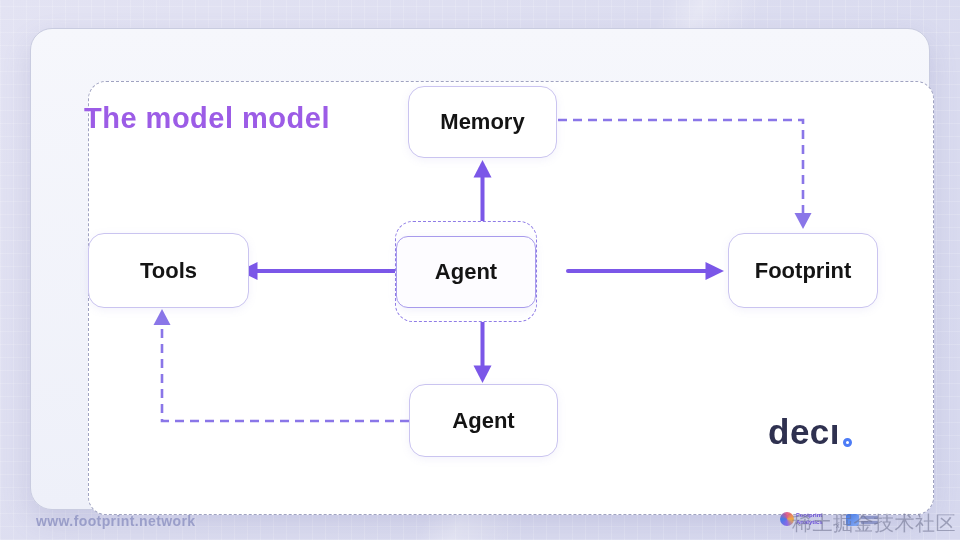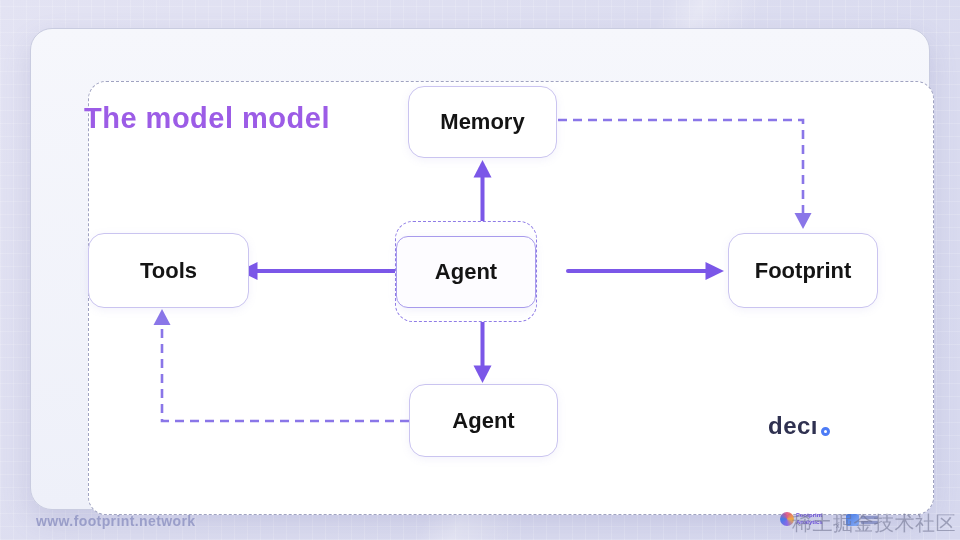--- a/index.html
+++ b/index.html
@@ -67,21 +67,21 @@
     display:flex; align-items:center; justify-content:center;
     font-size:22px; font-weight:bold; color:#141414;
     box-shadow:0 2px 8px rgba(140,130,220,.12);
   }
 
   
   .brand {
     position:absolute; left:768px; top:414px; z-index:3;
     display:flex; align-items:flex-end;
   }
-  .brand-word { font-size:24px; font-weight:bold; letter-spacing:.5px; color:#2f3150; line-height:1; }
+  .brand-word { font-size:35px; font-weight:bold; letter-spacing:.5px; color:#2f3150; line-height:1; }
   .brand-ring {
     width:9px; height:9px; border:3px solid #4d7cf6; border-radius:50%;
     margin-left:3px; margin-bottom:2px;
   }
 
   
   .footer-website {
     position:absolute; left:36px; top:513px;
     font-size:14px; letter-spacing:.4px; color:#9a9ec9; font-weight:bold;
   }

